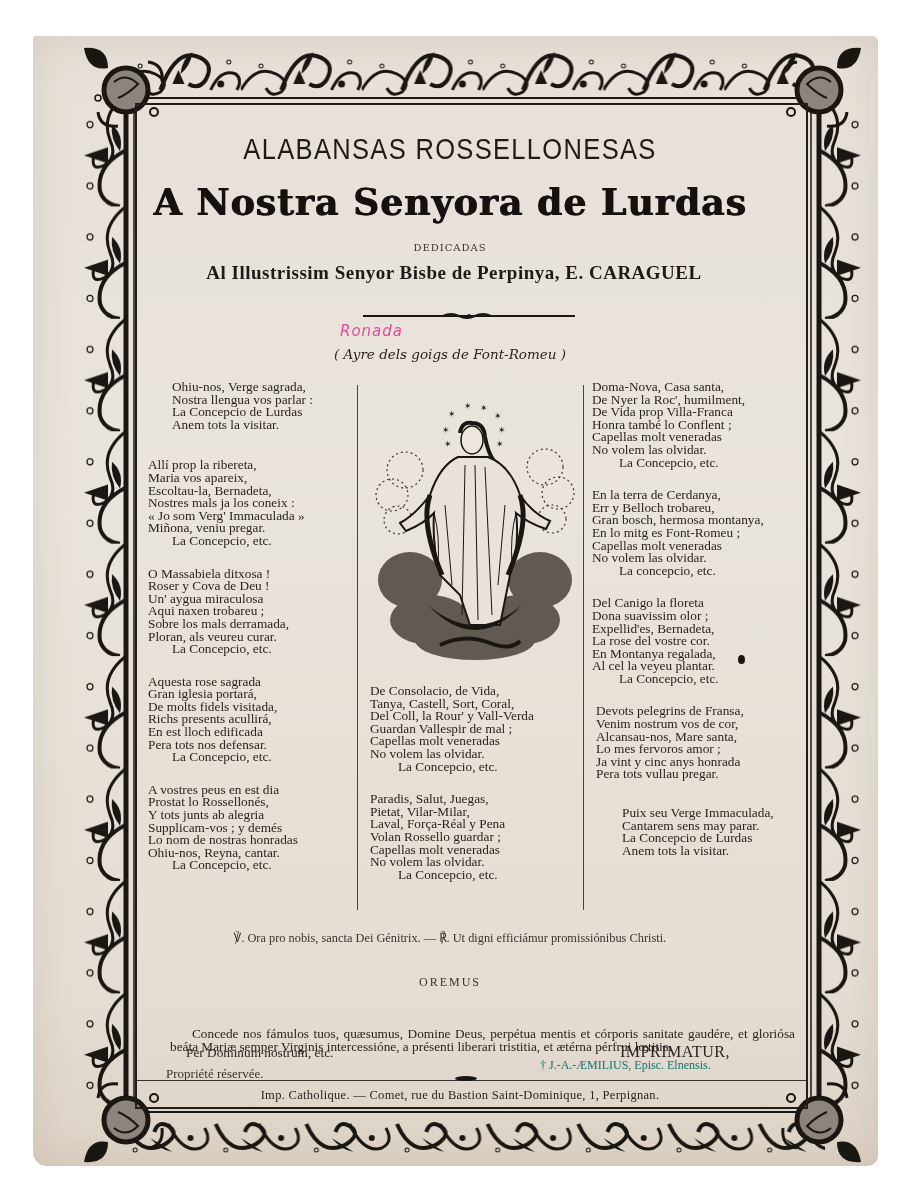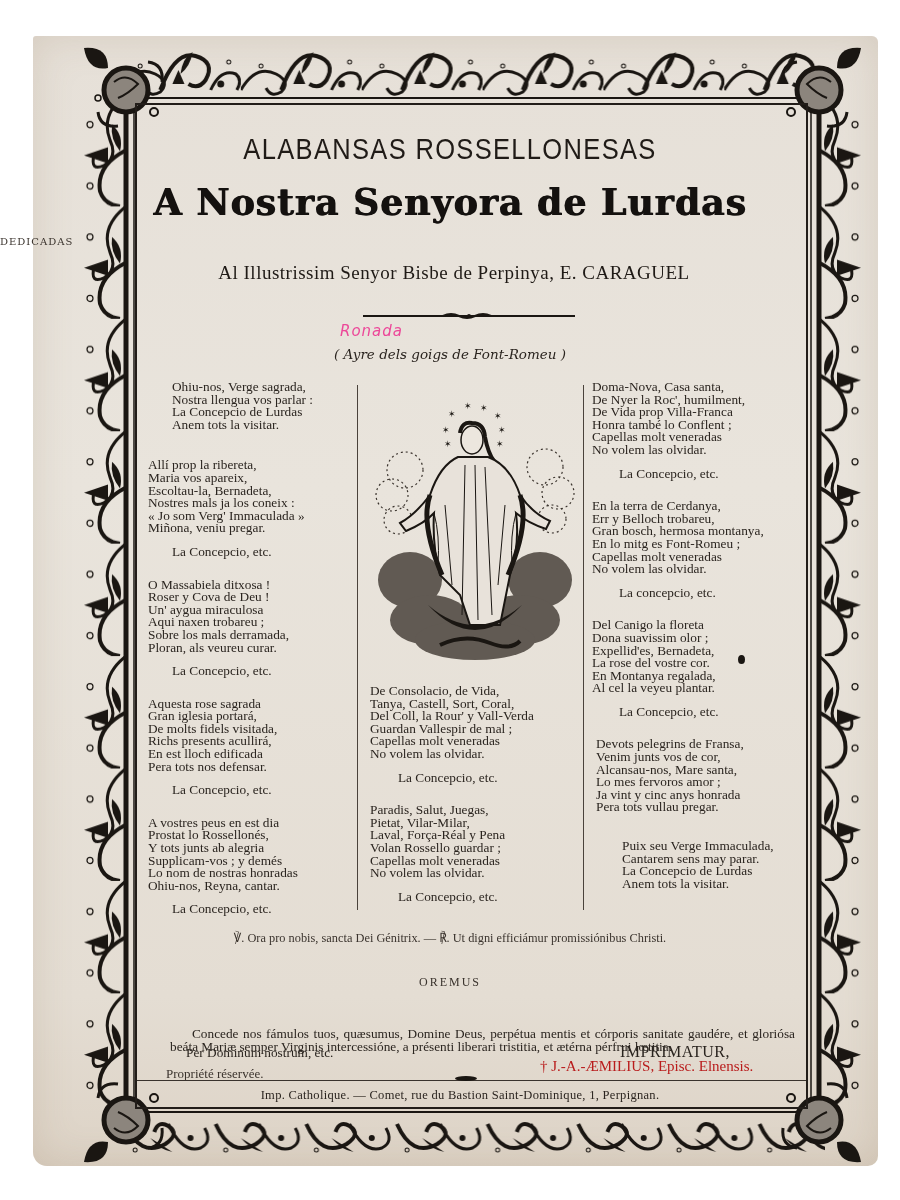--- a/index.html
+++ b/index.html
@@ -42,47 +42,47 @@
       font-family: "Liberation Sans Narrow", "Liberation Sans", sans-serif;
       font-size: 29px; letter-spacing: 1.5px; transform: scaleX(0.88); color: #201b17;
     }
     .title-2 {
       position: absolute; left: 0; right: 0; top: 180px; text-align: center;
       font-family: "DejaVu Serif", serif; font-weight: bold; font-size: 37px;
       letter-spacing: 1px; color: #14110f; transform: scaleX(0.98);
       text-shadow: 1px 0 0 #14110f;
     }
     .dedicadas {
-      position: absolute; left: 0; right: 0; top: 236px; 
+      position: absolute; left: 0; right: 0; top: 242px; text-align: center;
       font-size: 10px; letter-spacing: 1px; color: #3a332d;
     }
     .dedication {
       position: absolute; left: 8px; right: 0; top: 262px; text-align: center;
-      font-family: "Liberation Serif", serif; font-weight: normal; font-size: 19px;
+      font-family: "Liberation Serif", serif; font-weight: bold; font-size: 19px;
       letter-spacing: 0.5px; color: #1f1a16;
     }
     .divider {
       position: absolute; left: 363px; top: 305px; width: 212px; height: 8px;
     }
     .pencil {
       position: absolute; left: 340px; top: 322px; font-family: "DejaVu Sans", sans-serif;
       font-size: 15px; color: #ec4899; font-style: italic; letter-spacing: 1px;
     }
     .air {
       position: absolute; left: 0; right: 0; top: 346px; text-align: center;
       font-family: "DejaVu Serif", serif; font-style: italic; font-size: 13.5px; color: #2a241f;
     }
 
     .col { position: absolute; font-family: "Liberation Serif", serif; font-size: 13.3px; line-height: 12.6px; color: #2a241f; }
     .col-left { left: 172px; top: 381px; width: 185px; }
     .col-mid { left: 370px; top: 685px; width: 210px; }
     .col-right { left: 592px; top: 381px; width: 210px; }
     .stanza { margin: 0; }
     .stanza .line { display: block; white-space: nowrap; }
-    .refrain { display: block; white-space: nowrap; padding-left: 0; margin-top: 11px; margin-bottom: 20px; text-indent: 0; }
+    .refrain { display: block; white-space: nowrap; padding-left: 0; margin-bottom: 20px; text-indent: 0; }
     .col-left .stanza:first-child .line { padding-left: 0; }
     .sep { position: absolute; width: 1px; background: #4a423b; }
     .sep-1 { left: 357px; top: 385px; height: 525px; }
     .sep-2 { left: 583px; top: 385px; height: 525px; }
 
     .illustration { position: absolute; left: 370px; top: 395px; width: 210px; height: 275px; }
 
     .versicle {
       position: absolute; left: 0; right: 0; top: 928px; text-align: center;
       font-family: "Liberation Serif", serif; font-size: 13px; color: #3a332d; transform: scaleX(0.95);
@@ -91,21 +91,21 @@
       position: absolute; left: 0; right: 0; top: 975px; text-align: center;
       font-family: Liberation Serif, serif; font-size: 12px; letter-spacing: 2px; color: #3a332d;
     }
     .prayer {
       position: absolute; left: 170px; top: 1028px; width: 625px;
       font-family: "Liberation Serif", serif; font-size: 13.3px; line-height: 12.8px; color: #2a241f;
       text-align: justify; text-indent: 22px;
     }
     .per-dominum { position: absolute; left: 186px; top: 1045px; font-family: "Liberation Serif", serif; font-size: 13.3px; color: #2a241f; }
     .imprimatur { position: absolute; left: 620px; top: 1043px; font-family: "Liberation Serif", serif; font-size: 16px; letter-spacing: 0.5px; color: #2a241f; }
-    .bishop { position: absolute; left: 540px; top: 1058px; font-family: "Liberation Serif", serif; font-size: 15px; color: #b91c1c; }
+    .bishop { position: absolute; left: 540px; top: 1058px; font-family: "Liberation Serif", serif; font-size: 12px; color: #0f766e; }
     .propriete { position: absolute; left: 166px; top: 1066px; font-family: "Liberation Serif", serif; font-size: 13px; color: #3a332d; }
     .hr-print { position: absolute; left: 137px; width: 669px; top: 1080px; height: 1px; background: #3a332d; }
     .imprint {
       position: absolute; left: 0; right: 0; top: 1088px; text-align: center;
       font-family: "Liberation Serif", serif; font-size: 12.5px; color: #2a241f; letter-spacing: 0.3px; padding-left: 20px;
     }
     .blot { position: absolute; border-radius: 50%; background: #1a1612; }
   </style>
 </head>
 <body>
@@ -376,21 +376,21 @@
     <span class="line">Del Canigo la floreta</span>
     <span class="line">Dona suavissim olor ;</span>
     <span class="line">Expellid'es, Bernadeta,</span>
     <span class="line">La rose del vostre cor.</span>
     <span class="line">En Montanya regalada,</span>
     <span class="line">Al cel la veyeu plantar.</span>
     <span class="refrain" style="padding-left:27px">La Concepcio, etc.</span>
   </div>
   <div class="stanza" style="margin-left:4px">
     <span class="line">Devots pelegrins de Fransa,</span>
-    <span class="line">Venim junts vos de cor,</span>
+    <span class="line">Venim nostrum vos de cor,</span>
     <span class="line">Alcansau-nos, Mare santa,</span>
     <span class="line">Lo mes fervoros amor ;</span>
     <span class="line">Ja vint y cinc anys honrada</span>
     <span class="line">Pera tots vullau pregar.</span>
   </div>
   <div class="stanza" style="margin-left:30px;margin-top:26px">
     <span class="line">Puix seu Verge Immaculada,</span>
     <span class="line">Cantarem sens may parar.</span>
     <span class="line">La Concepcio de Lurdas</span>
     <span class="line">Anem tots la visitar.</span>

